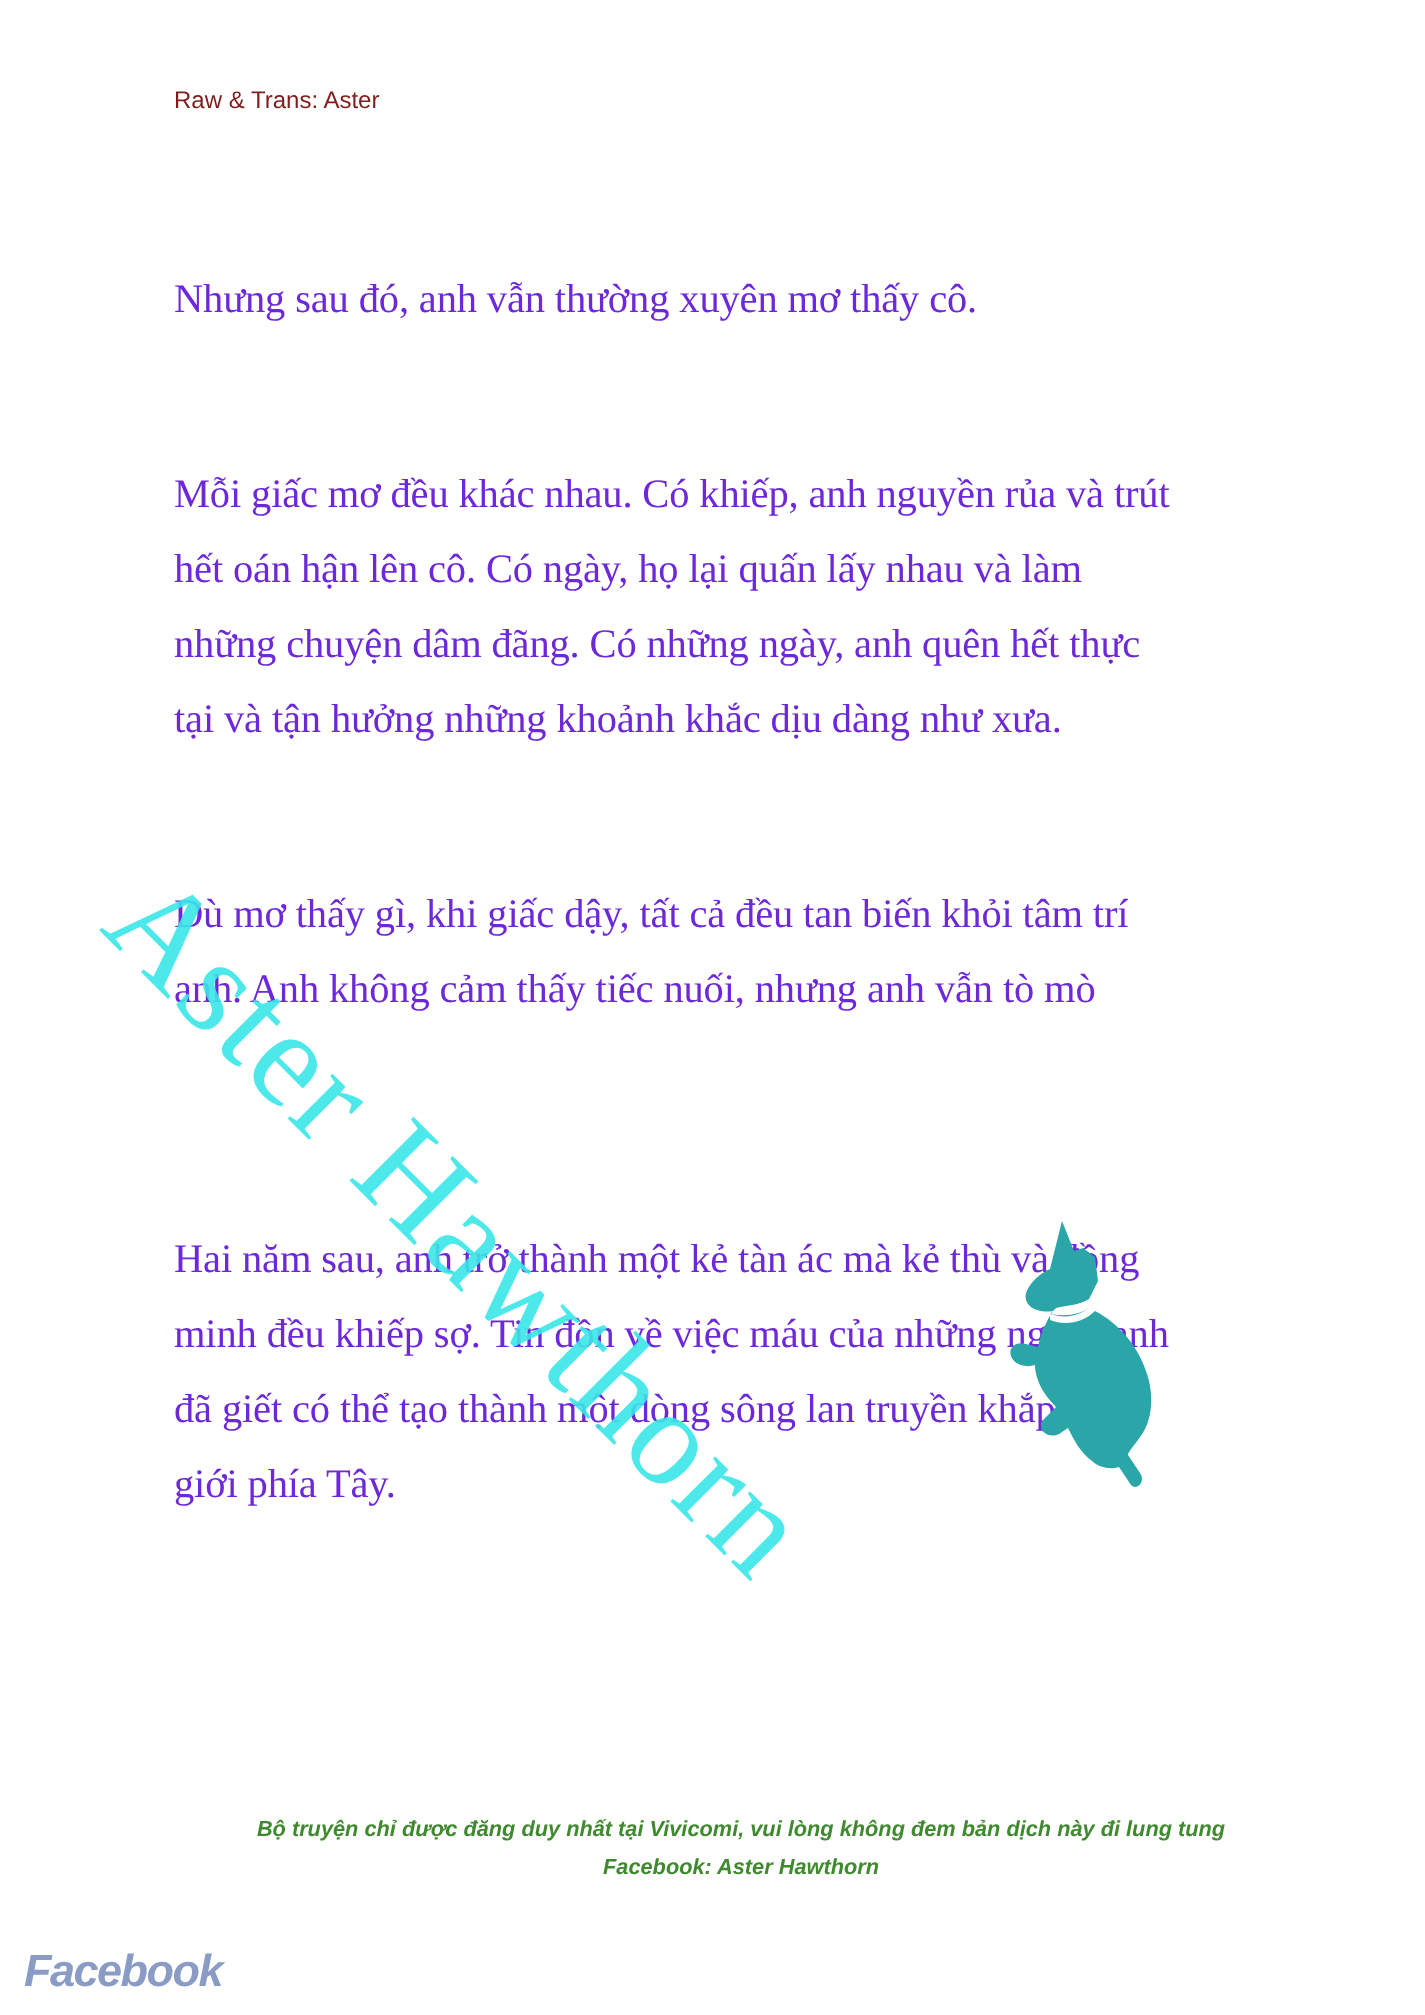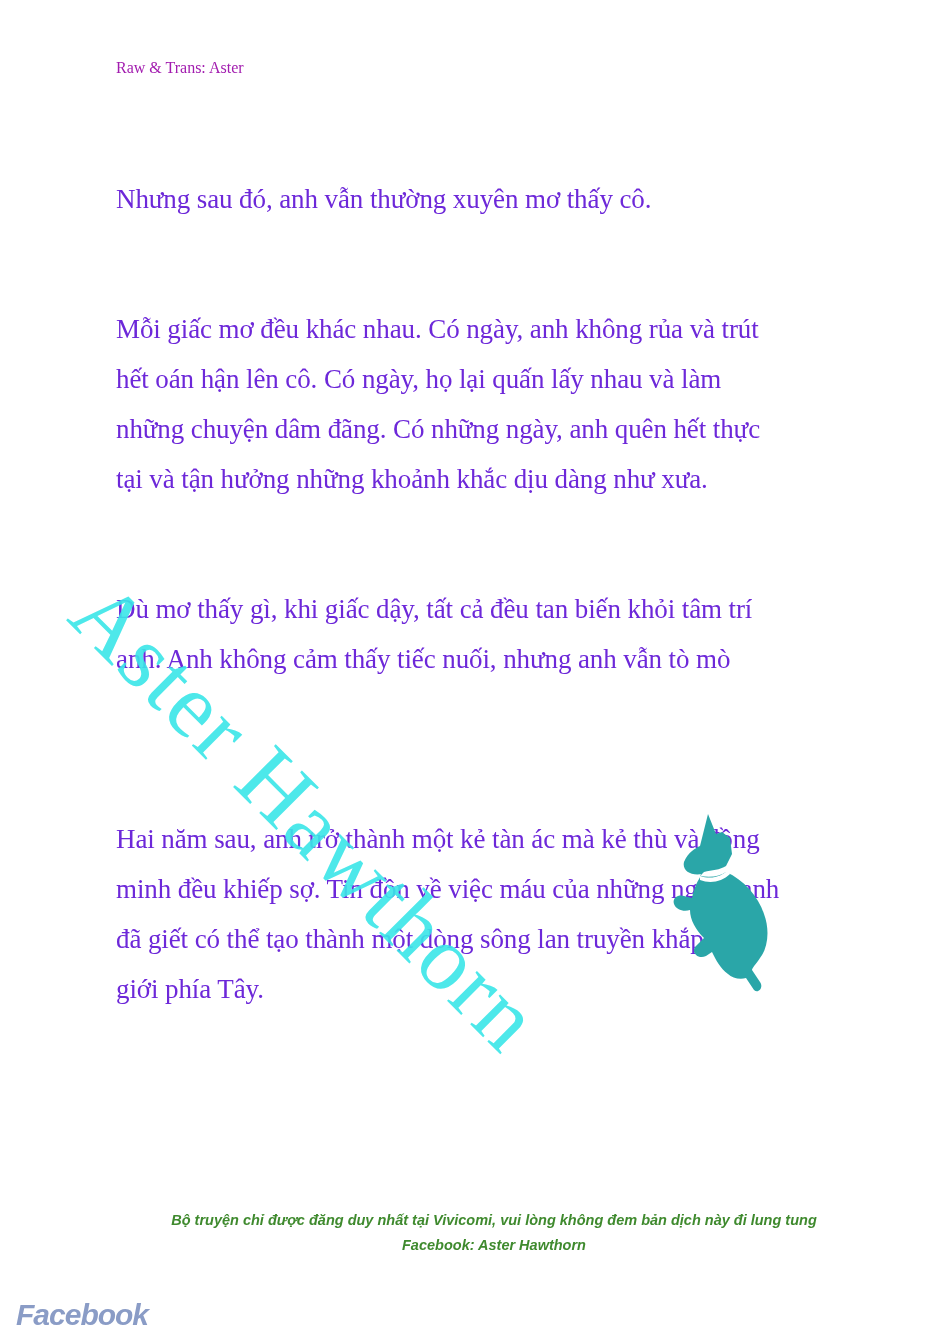--- a/index.html
+++ b/index.html
@@ -11,23 +11,23 @@
       width: 950px;
       height: 1343px;
       position: relative;
       overflow: hidden;
       font-family: "Liberation Serif", serif;
     }
     .header-credit {
       position: absolute;
       left: 116px;
       top: 59px;
-      font-family: Liberation Serif, serif;
+      font-family: Liberation Sans, sans-serif;
       font-size: 16px;
-      color: #a21caf;
+      color: #7f1d1d;
     }
     .para {
       position: absolute;
       left: 116px;
       width: 730px;
       font-size: 27px;
       line-height: 50px;
       color: #6d28d9;
       margin: 0;
       letter-spacing: -0.1px;
@@ -98,21 +98,21 @@
 </head>
 <body>
 
 <div class="header-credit">Raw &amp; Trans: Aster</div>
 
 <div class="para" id="p0">
   <span class="line">Nhưng sau đó, anh vẫn thường xuyên mơ thấy cô.</span>
 </div>
 
 <div class="para" id="p1">
-  <span class="line">Mỗi giấc mơ đều khác nhau. Có ngày, anh không rủa và trút</span>
+  <span class="line">Mỗi giấc mơ đều khác nhau. Có khiếp, anh nguyền rủa và trút</span>
   <span class="line">hết oán hận lên cô. Có ngày, họ lại quấn lấy nhau và làm</span>
   <span class="line">những chuyện dâm đãng. Có những ngày, anh quên hết thực</span>
   <span class="line">tại và tận hưởng những khoảnh khắc dịu dàng như xưa.</span>
 </div>
 
 <div class="para" id="p2">
   <span class="line">Dù mơ thấy gì, khi giấc dậy, tất cả đều tan biến khỏi tâm trí</span>
   <span class="line">anh. Anh không cảm thấy tiếc nuối, nhưng anh vẫn tò mò</span>
 </div>
 

